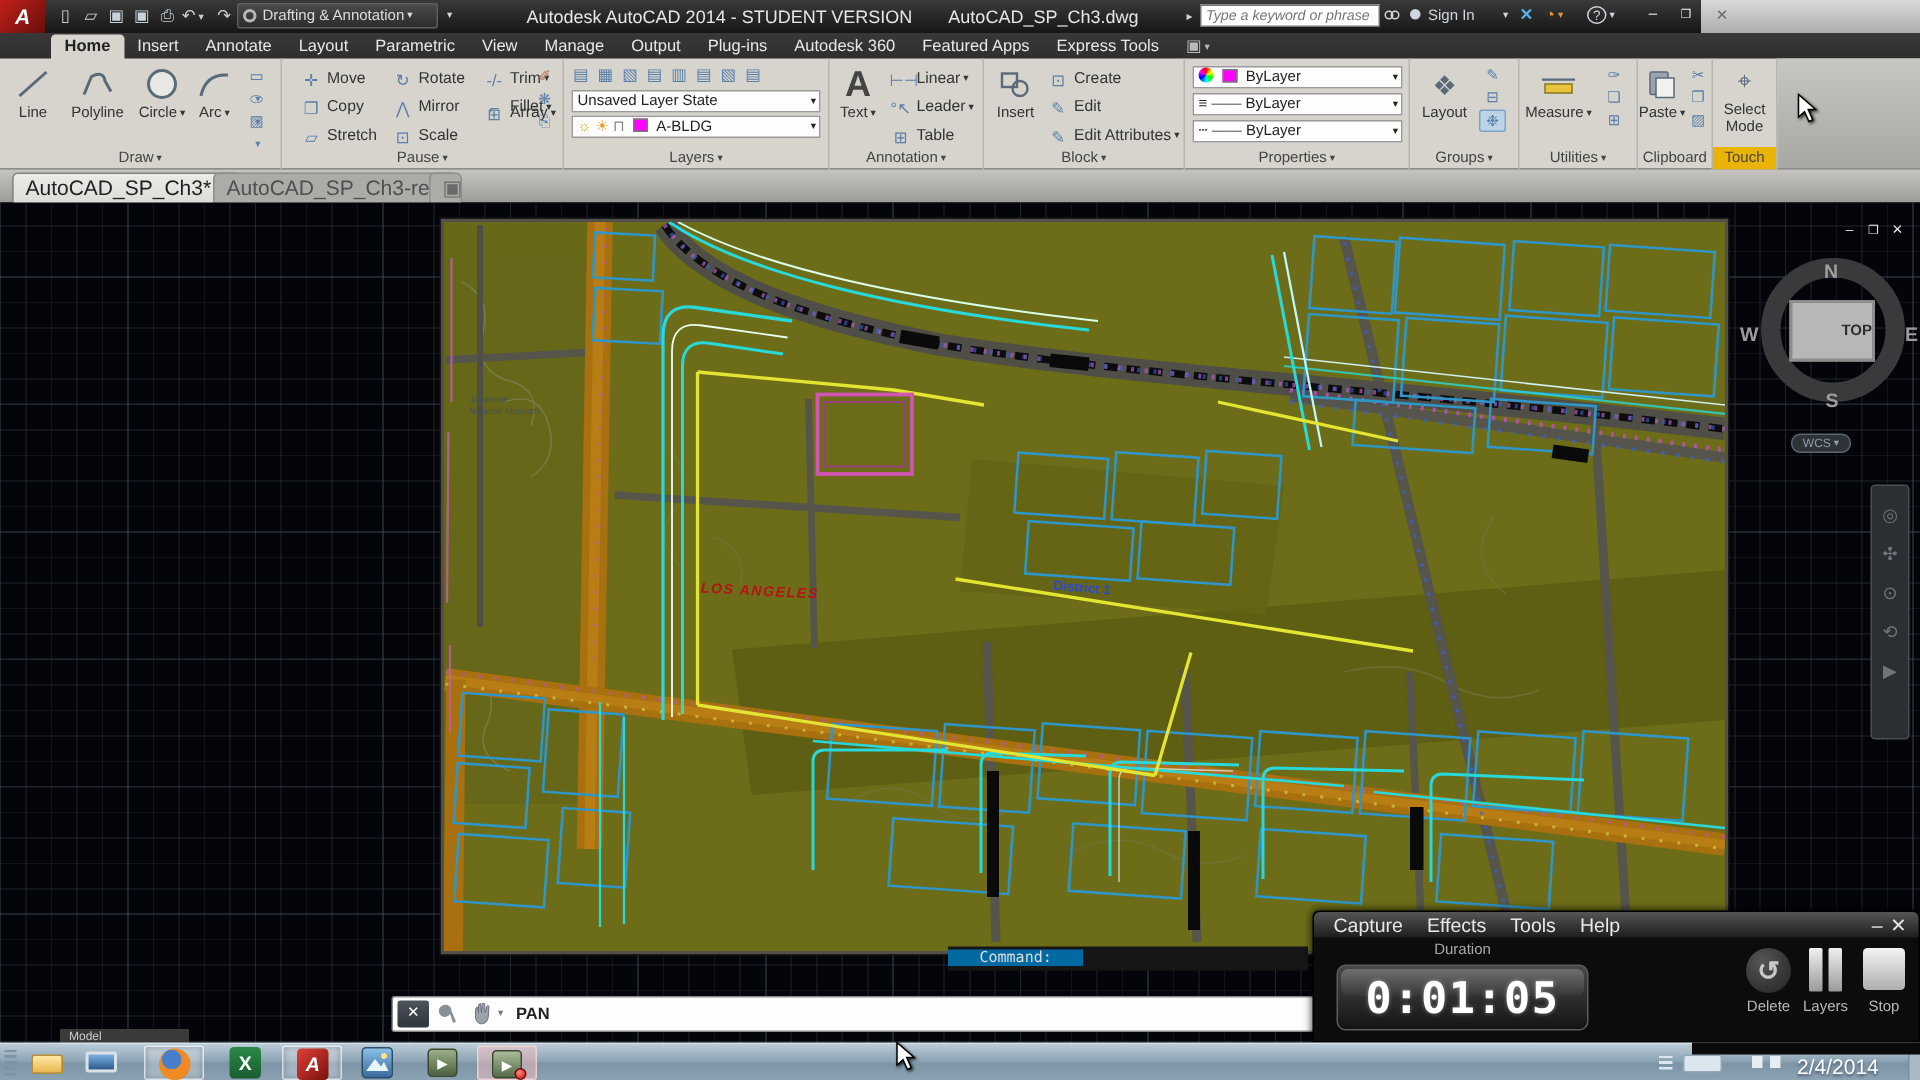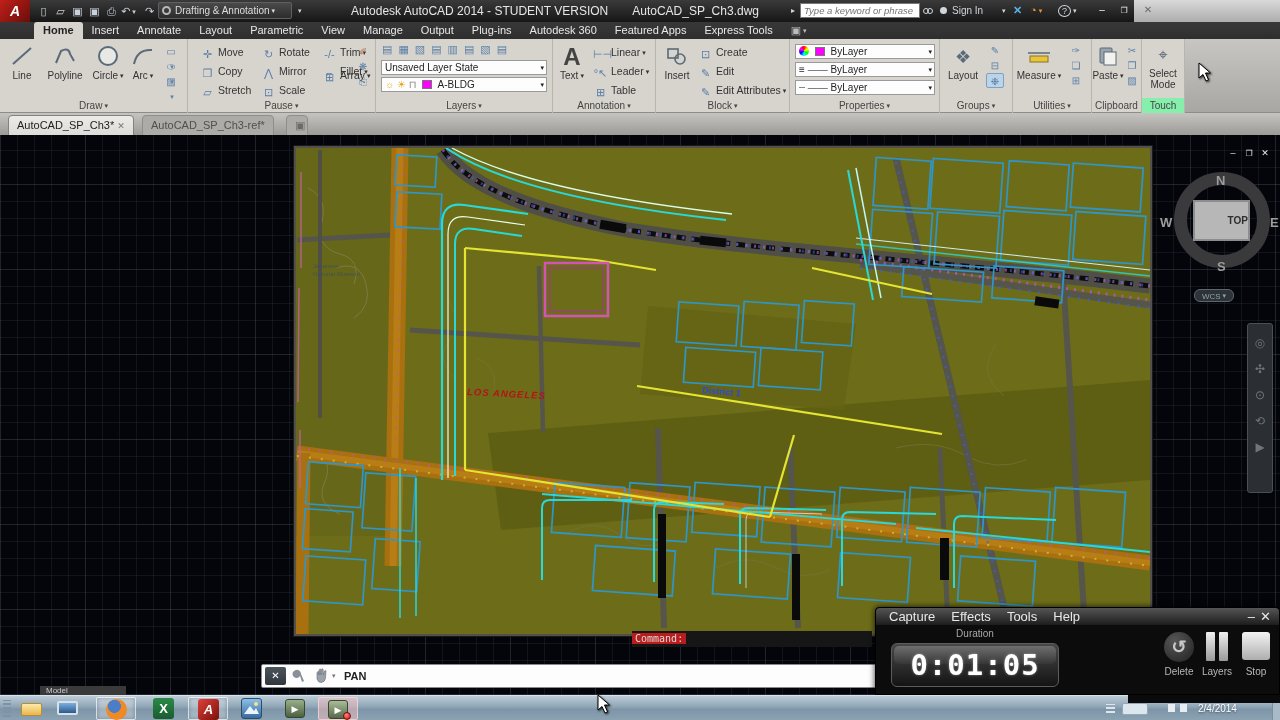--- a/index.html
+++ b/index.html
@@ -29,41 +29,41 @@
 .panel{top:0;height:74px;border-right:1px solid #b8b5af;position:absolute}
 .plabel{position:absolute;left:0;right:0;bottom:0;height:15px;text-align:center;font-size:10px;color:#444;line-height:15px}
 .bigbtn{position:absolute;text-align:center;color:#333;font-size:10px}
 .bico{display:block;margin:0 auto 1px;width:26px;height:24px;line-height:24px;font-size:18px;color:#5a6a78}
 .srow{position:absolute;font-size:10.5px;color:#333;white-space:nowrap;line-height:13px}
 .sico{display:inline-block;width:15px;height:13px;font-size:11px;color:#5a7fa8;text-align:center;vertical-align:-2px;margin-right:3px}
 .combo{position:absolute;background:#fdfdfd;border:1px solid #9a9a9a;font-size:10px;color:#222;line-height:13px;padding:0 3px;white-space:nowrap}
 .combo .dd2{position:absolute;right:2px;top:0}
 .swatch{display:inline-block;width:10px;height:9px;background:#ff00ff;border:1px solid #777;vertical-align:-1px;margin:0 3px}
 .minicol span{display:block;width:18px;height:15px;font-size:10px;color:#5a7fa8;text-align:center;line-height:15px}
-.touch-label{background:#86efac}
+.touch-label{background:#eab308}
 
 .doctabs{left:0;top:113px;width:1280px;height:22px;background:linear-gradient(#c6c4c0,#9d9b97)}
-.dtab{position:absolute;top:2px;height:36px;border-radius:4px 4px 0 0;font-size:11px;line-height:19px;padding:0 8px;white-space:nowrap}
+.dtab{position:absolute;top:2px;height:36px;border-radius:4px 4px 0 0;font-size:14px;line-height:19px;padding:0 8px;white-space:nowrap}
 .dtab.on{background:linear-gradient(#ecebe8,#d2d0cc);border:1px solid #84827e;color:#222}
 .dtab.off{background:#adaba7;border:1px solid #908e8a;color:#4f4f4f}
 
 .canvas{left:0;top:135px;width:1280px;height:560px;background:
  repeating-linear-gradient(0deg,rgba(80,92,108,.22) 0 1px,transparent 1px 85px),
  repeating-linear-gradient(90deg,rgba(80,92,108,.22) 0 1px,transparent 1px 85px),
  repeating-linear-gradient(0deg,rgba(48,56,66,.3) 0 1px,transparent 1px 17px),
  repeating-linear-gradient(90deg,rgba(48,56,66,.3) 0 1px,transparent 1px 17px),#04050a}
 .mapwin{left:294px;top:11px;width:858px;height:490px;border:2px solid #53504a;outline:1px solid #1a1a1a;background:#6d6d19}
 .vc-ring{left:1174px;top:37px;width:96px;height:96px;border:13px solid #3a3a3d;border-radius:50%}
 .vc-l{color:#9d9d9d;font-weight:bold;font-size:13px}
 .vc-top{left:1193px;top:65px;width:57px;height:41px;background:#b7b7b7;border:2px solid #8d8d8d;color:#2e2e2e;font-size:10px;font-weight:bold;text-align:right;line-height:37px}
 .wcs{left:1194px;top:154px;width:40px;height:13px;background:#2e3338;border:1px solid #5a6672;border-radius:6px;color:#8fa0b0;font-size:8px;text-align:center;line-height:11px}
 .navbar{left:1247px;top:188px;width:26px;height:170px;background:#2b2e33;border:1px solid #4a4e55;border-radius:3px}
 .navbar span{display:block;text-align:center;color:#70757d;font-size:12px;margin-top:12px}
 .cmdh1{left:632px;top:496px;width:240px;height:16px;background:#161616;font-family:"DejaVu Sans Mono",monospace;font-size:10px;color:#ddd;line-height:16px}
-.cmdh1 em{font-style:normal;background:#b91c1c;padding:0 3px}
+.cmdh1 em{font-style:normal;background:#0369a1;padding:0 21px}
 .cmdh2{left:632px;top:512px;width:240px;height:17px;background:#5d5d5d;font-family:"DejaVu Sans Mono",monospace;font-size:9.5px;color:#fff;line-height:17px;white-space:nowrap;overflow:hidden}
 .cmdin{left:261px;top:529px;width:697px;height:24px;background:#fdfdfd;border:1px solid #8a8a8a;border-radius:2px}
 .cmdx{left:3px;top:2px;width:21px;height:18px;background:linear-gradient(#4c545c,#30363c);color:#fff;text-align:center;line-height:18px;font-size:10px;border-radius:2px}
 .modelstrip{left:40px;top:551px;width:86px;height:10px;background:#3a3a3a;color:#ccc;font-size:8px;line-height:10px;padding-left:6px}
 .miniwc{color:#e8e8e8;font-size:9px;width:14px;text-align:center;top:13px}
 
 .rec{left:875px;top:607px;width:405px;height:88px;background:#0c0c0c;border:1px solid #000;border-radius:4px 4px 0 0;box-shadow:0 0 6px rgba(0,0,0,.8)}
 .recmenu{left:0;top:0;width:100%;height:17px;background:linear-gradient(#555,#1d1d1d);border-radius:4px 4px 0 0}
 .recmenu span{color:#e8e8e8;font-size:13px;line-height:17px;margin-left:13px}
 .recwc{position:absolute;top:0;color:#ddd;font-size:10px;line-height:17px}
@@ -71,21 +71,21 @@
 .timer{left:15px;top:35px;width:168px;height:44px;background:linear-gradient(#484848,#141414);border:1px solid #5c5c5c;border-radius:6px;text-align:center;color:#fff;font-family:"DejaVu Sans Mono",monospace;font-weight:bold;font-size:29px;line-height:42px;letter-spacing:1px;text-shadow:0 0 3px rgba(255,255,255,.4)}
 .timer::before{content:"";position:absolute;left:2px;top:2px;right:2px;height:18px;background:linear-gradient(rgba(255,255,255,.22),rgba(255,255,255,.03));border-radius:5px}
 .ramp{left:14px;top:14px;width:64px;height:20px;background:#c9c9c9;clip-path:polygon(0 100%,100% 0,100% 100%)}
 .recbtn-lab{position:absolute;color:#b8b8b8;font-size:10px;text-align:center;width:44px}
 
 .taskbar{left:0;top:695px;width:1280px;height:25px;background:linear-gradient(#bccbd7,#8fa6b6 45%,#7d95a7 55%,#8ba2b2);border-top:1px solid #d8e4ec}
 .slot{position:absolute;top:1px;height:23px;border-radius:2px}
 .slot.pressed{background:rgba(255,255,255,.28);border:1px solid rgba(255,255,255,.55);box-shadow:inset 0 0 4px rgba(40,60,80,.4)}
 .slot.recpress{background:rgba(255,190,190,.45);border:1px solid rgba(255,220,220,.7)}
 .tico{position:absolute;border-radius:3px}
-.date{color:#fff;font-size:10px;text-shadow:0 1px 2px #44566a}
+.date{color:#fff;font-size:14px;text-shadow:0 1px 2px #44566a}
 .cursor{filter:drop-shadow(1px 1px 1px rgba(0,0,0,.8))}
 </style>
 </head>
 <body>
 
 <div class="abs titlebar">
   <div class="abs acad-logo">A</div>
   <span class="abs qat-ico" style="left:36px">▯</span>
   <span class="abs qat-ico" style="left:53px">▱</span>
   <span class="abs qat-ico" style="left:70px">▣</span>

